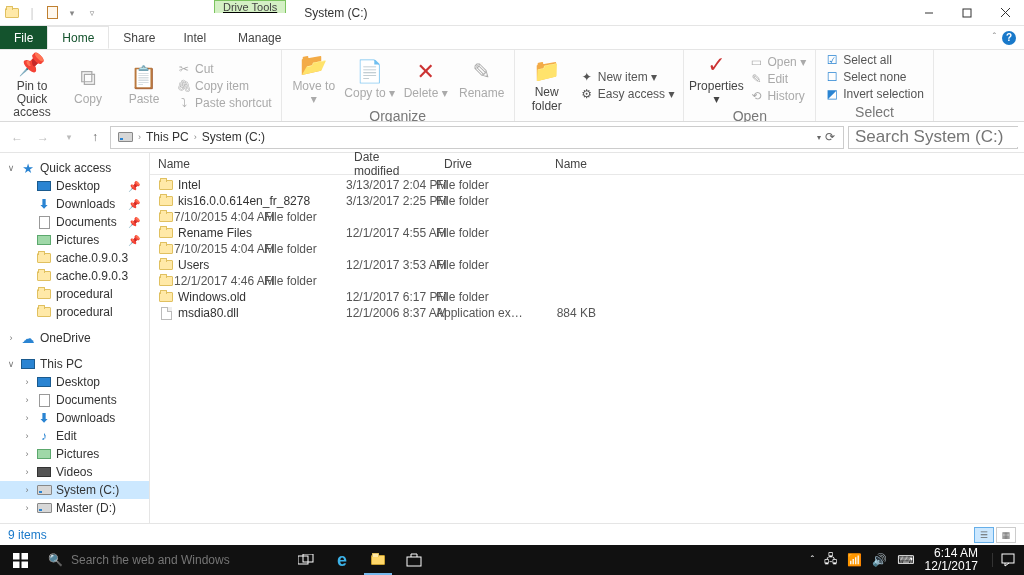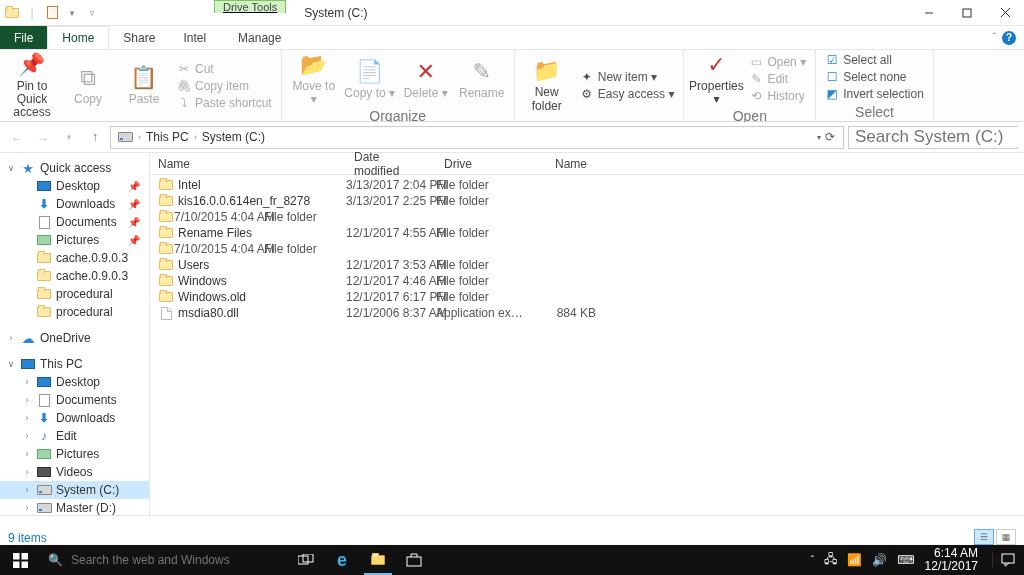--- a/index.html
+++ b/index.html
@@ -71,21 +71,21 @@
 
 .rows { flex: 1; overflow: auto; padding-top: 2px; }
 .row { display: flex; align-items: center; height: 16px; color: #333; }
 .row .ricon { width: 16px; margin-left: 8px; display: inline-flex; align-items: center; justify-content: center; }
 .row .rname { width: 172px; padding-left: 4px; white-space: nowrap; overflow: hidden; text-overflow: ellipsis; }
 .row .rdate { width: 90px; color: #555; white-space: nowrap; }
 .row .rtype { width: 90px; color: #555; white-space: nowrap; overflow: hidden; text-overflow: ellipsis; }
 .row .rsize { width: 70px; color: #555; text-align: right; }
 
 
-.statusbar { height: 30px; border-top: 1px solid #e5e5e5; display: flex; align-items: flex-end; padding: 0 8px; color: #1979ca; }
+.statusbar { height: 22px; border-top: 1px solid #e5e5e5; display: flex; align-items: center; padding: 0 8px; color: #1979ca; }
 .statusbar .view-icons { margin-left: auto; display: flex; gap: 2px; }
 .statusbar .view-icon { width: 20px; height: 16px; border: 1px solid #ccc; display: flex; align-items: center; justify-content: center; font-size: 9px; color: #666; }
 .statusbar .view-icon.active { background: #cce8ff; border-color: #66afe9; }
 
 
 .taskbar { height: 30px; background: #111; display: flex; align-items: stretch; }
 .tb-btn { width: 40px; display: flex; align-items: center; justify-content: center; color: #fff; }
 .tb-search { flex: 0 0 248px; display: flex; align-items: center; gap: 8px; color: #aaa; padding-left: 8px; }
 .tb-search input { background: transparent; border: none; color: #aaa; outline: none; font-size: 12px; flex: 1; }
 .tb-apps { display: flex; }
@@ -500,21 +500,20 @@
           </span>
           <span class="rname">Users</span>
           <span class="rdate">12/1/2017 3:53 AM</span>
           <span class="rtype">File folder</span>
           <span class="rsize"></span>
         </div>
         <div class="row">
           <span class="ricon">
             <span class="folder-icon"></span>
           </span>
-          <span class="rname">Windows</span>
           <span class="rdate">12/1/2017 4:46 AM</span>
           <span class="rtype">File folder</span>
           <span class="rsize"></span>
         </div>
         <div class="row">
           <span class="ricon">
             <span class="folder-icon"></span>
           </span>
           <span class="rname">Windows.old</span>
           <span class="rdate">12/1/2017 6:17 PM</span>

